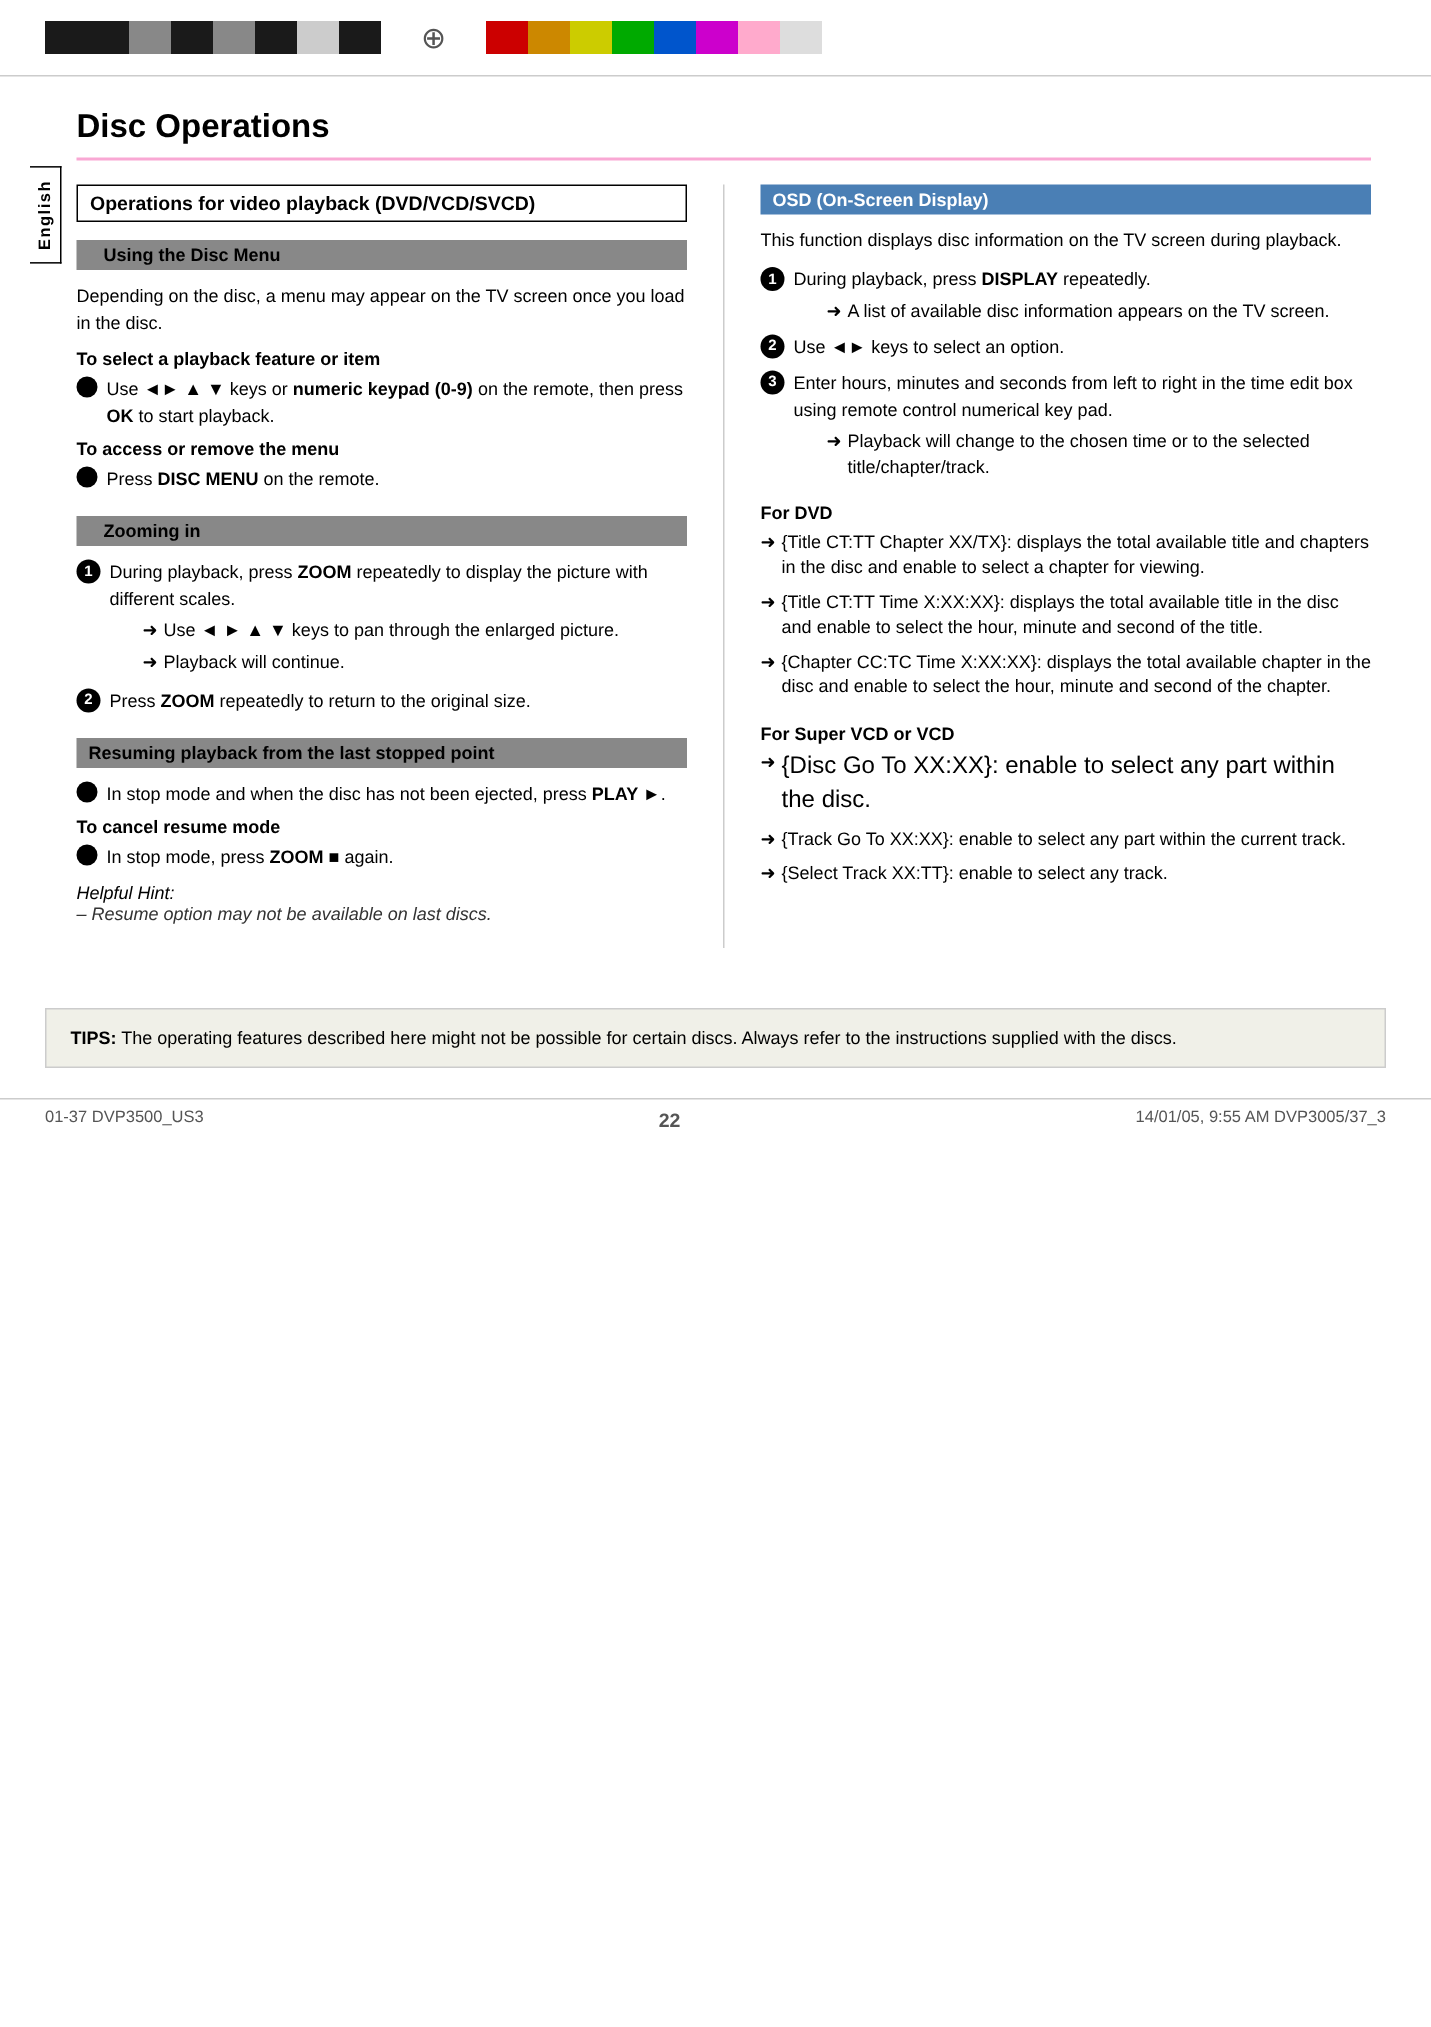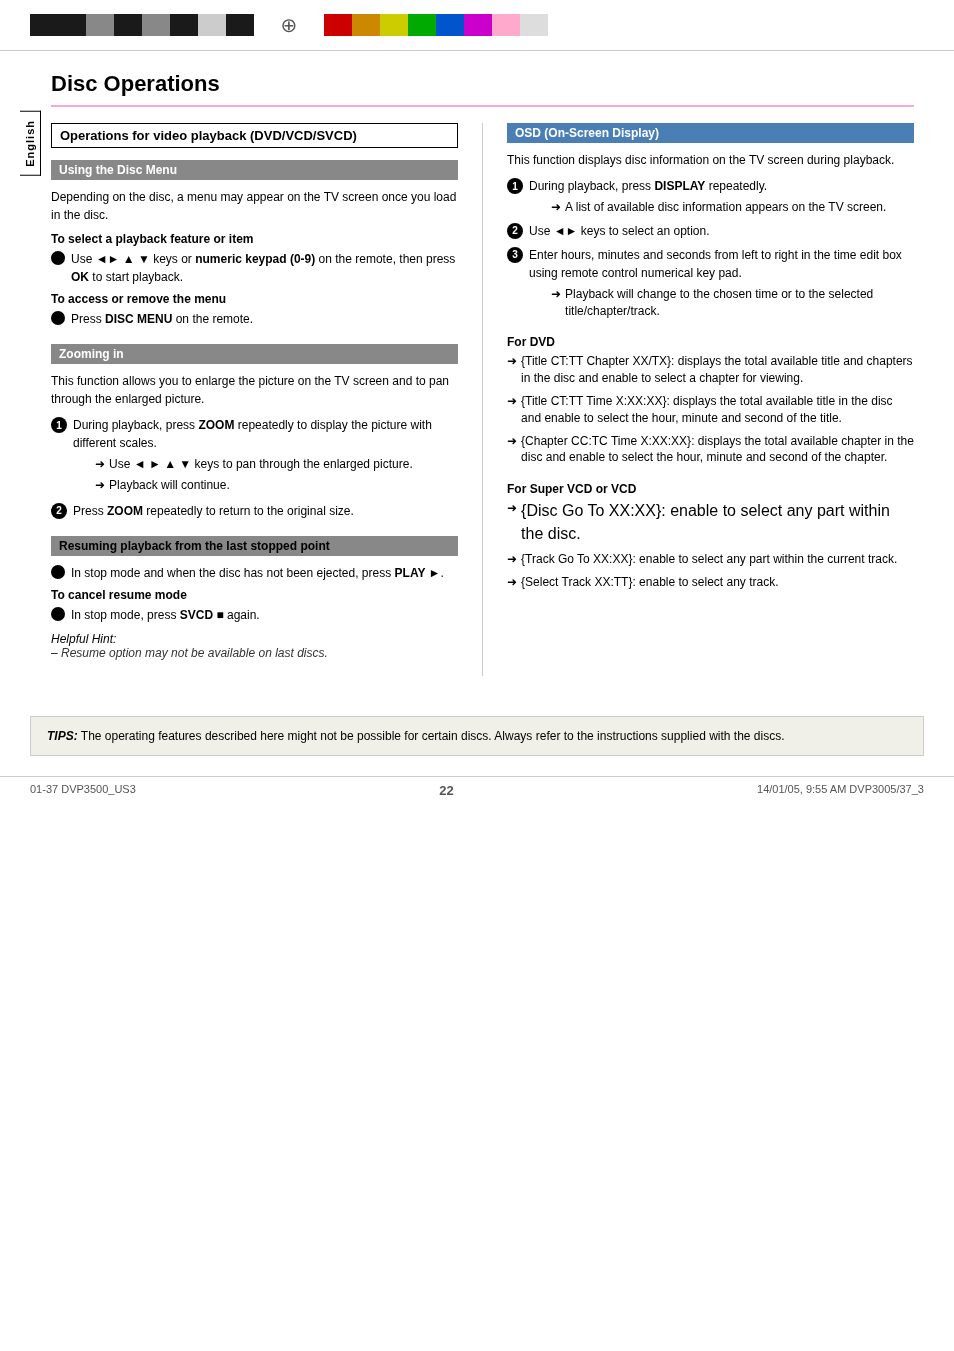--- a/index.html
+++ b/index.html
@@ -92,24 +92,24 @@
     .col-left {
       flex: 1;
     }
     .col-right {
       flex: 1;
     }
 
     
     .section-header {
       background: #888;
-      color: #ffffff;
-      font-size: 12px;
-      font-weight: bold;
-      padding: 3px 8px;
+      color: #000000;
+      font-size: 12px;
+      font-weight: bold;
+      padding: 3px 18px;
       margin-bottom: 8px;
     }
     .section-header-blue {
       background: #4a7fb5;
       color: #fff;
       font-size: 12px;
       font-weight: bold;
       padding: 3px 8px;
       margin-bottom: 8px;
     }
@@ -200,21 +200,20 @@
     .tips-box {
       background: #f0f0e8;
       border: 1px solid #ccc;
       padding: 10px 16px;
       margin: 20px 30px;
       font-size: 12px;
       line-height: 1.5;
     }
     .tips-label {
       font-weight: bold;
-      font-style: italic;
     }
 
     
     .footer {
       display: flex;
       justify-content: space-between;
       align-items: flex-start;
       padding: 6px 30px;
       border-top: 1px solid #ccc;
       font-size: 11px;
@@ -301,21 +300,20 @@
             <p class="section-content" style="margin:0;">
               Press <strong>DISC MENU</strong> on the remote.
             </p>
           </div>
         </div>
 
         <div class="section">
           <div class="section-header">
             <span>Zooming in</span>
           </div>
-          <p class="section-content">This function allows you to enlarge the picture on the TV screen and to pan through the enlarged picture.</p>
 
           <div class="bullet-item">
             <div class="bullet-circle-num">1</div>
             <div>
               <p class="section-content" style="margin:0;">
                 During playback, press <strong>ZOOM</strong> repeatedly to display the picture with different scales.
               </p>
               <div class="arrow-item">
                 <span class="arrow-sym">➜</span>
                 <span>Use ◄ ► ▲ ▼ keys to pan through the enlarged picture.</span>
@@ -343,21 +341,21 @@
             <div class="bullet-circle"></div>
             <p class="section-content" style="margin:0;">
               In stop mode and when the disc has not been ejected, press <strong>PLAY ►</strong>.
             </p>
           </div>
 
           <p class="sub-heading">To cancel resume mode</p>
           <div class="bullet-item">
             <div class="bullet-circle"></div>
             <p class="section-content" style="margin:0;">
-              In stop mode, press <strong>SVCD ■</strong> again.
+              In stop mode, press <strong>ZOOM ■</strong> again.
             </p>
           </div>
 
           <div class="hint-block">
             <p><em>Helpful Hint:</em></p>
             <p class="italic" style="font-size:12px; color:#333;">–   Resume option may not be available on last discs.</p>
           </div>
         </div>
 
       </div>

